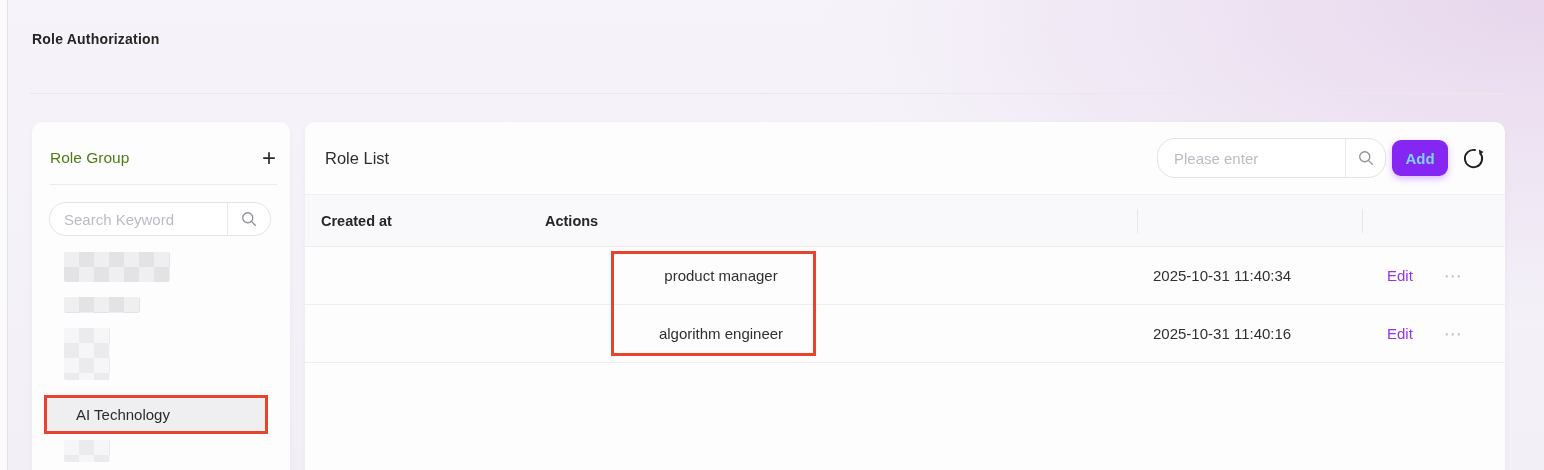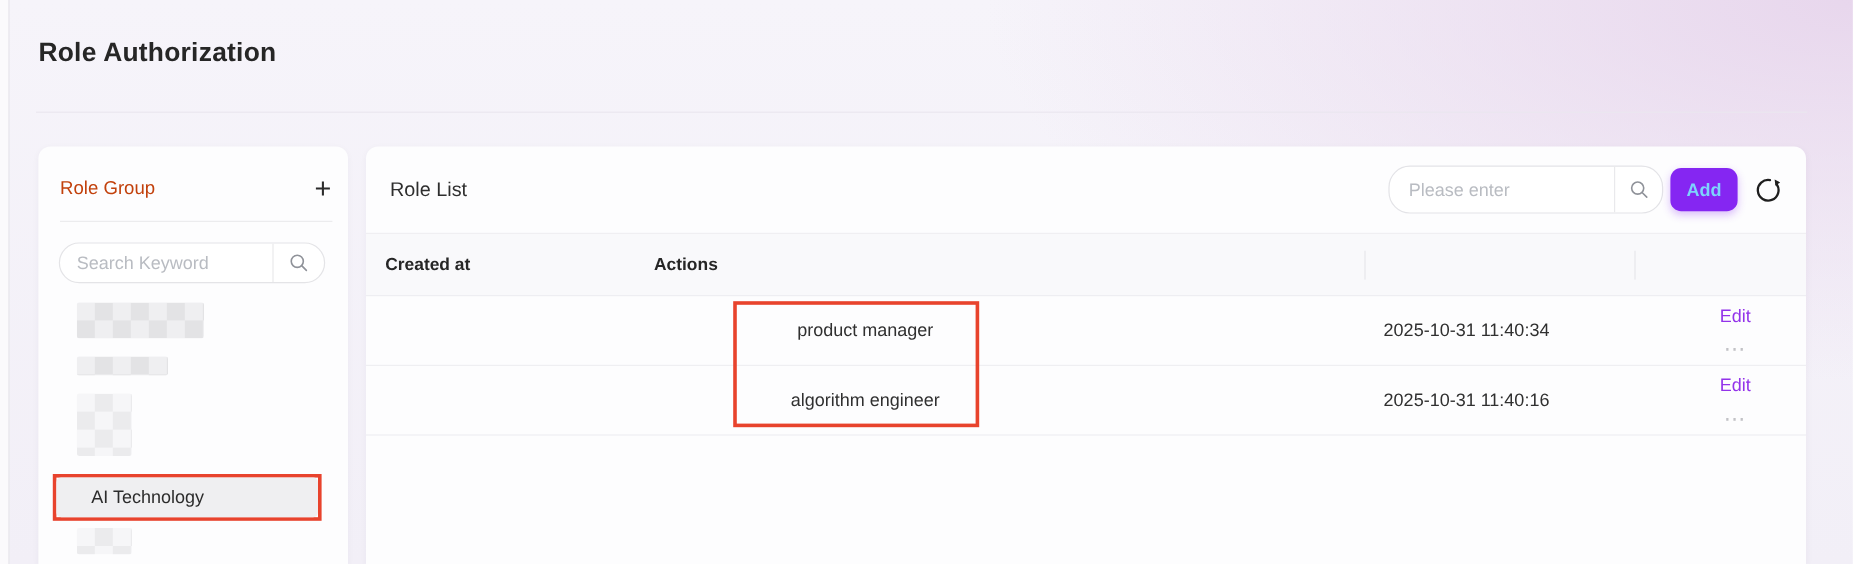--- a/index.html
+++ b/index.html
@@ -10,29 +10,29 @@
     color:#2e2e2e;
     background:
       radial-gradient(90% 130% at 100% 0%, rgba(231,213,236,.95) 0%, rgba(231,213,236,0) 52%),
       linear-gradient(180deg,#f6f4fa 0%,#f2eff7 100%);
     --accent-purple:#8526f2;
     --edit-link:#9333ea;
     --annotation-red:#e8432d;
   }
   .left-strip { position:absolute; left:0; top:0; width:8px; height:470px;
     background:#fbfafc; border-right:1px solid #e5e3e9; }
-  .page-title { position:absolute; left:32px; top:31px; font-size:22px; font-weight:700; color:#262626; letter-spacing:.2px; }
+  .page-title { position:absolute; left:32px; top:31px; font-size:14px; font-weight:700; color:#262626; letter-spacing:.2px; }
   .header-divider { position:absolute; left:30px; top:93px; width:1476px; height:1px; background:#eae7ef; }
 
   
   .sidebar { position:absolute; left:32px; top:122px; width:258px; height:348px;
     background:#fdfdfe; border-radius:10px 10px 0 0; box-shadow:0 2px 6px rgba(40,30,70,.04); }
   .sb-head { position:absolute; left:18px; right:14px; top:22px; height:28px;
     display:flex; align-items:center; justify-content:space-between; }
-  .sb-title { font-size:15.5px; color:#c2410c; }
+  .sb-title { font-size:15.5px; color:#4d7c0f; }
   .plus-btn { font-size:24px; font-weight:300; color:#2b2b2b; line-height:24px;
     background:none; border:none; cursor:pointer; font-family:"Liberation Sans", sans-serif; }
   .sb-divider { position:absolute; left:18px; right:13px; top:62px; height:1px; background:#ececee; }
   .sb-search { position:absolute; left:17px; top:80px; width:222px; height:34px;
     border:1px solid #e4e4e7; border-radius:17px; background:#fff; display:flex; overflow:hidden; }
   .sb-search input { flex:1; min-width:0; border:none; outline:none; padding:0 0 0 14px;
     font-size:15px; color:#333; font-family:"Liberation Sans", sans-serif; background:transparent; }
   .sb-search input::placeholder, .tb-search input::placeholder { color:#b9bcc2; }
   .search-cell { width:43px; border-left:1px solid #e9e9ec; display:flex; align-items:center; justify-content:center; cursor:pointer; }
 
@@ -76,21 +76,21 @@
   .col-created { width:225px; padding-left:16px; }
   .col-actions { width:143px; padding-left:15px; }
   .thead .hlabel { font-size:14.5px; font-weight:700; color:#262626; }
   .hsep { position:absolute; top:14px; width:1px; height:24px; background:#e6e6ea; }
   .hsep.s1 { left:832px; } .hsep.s2 { left:1057px; }
 
   .trow { position:absolute; left:0; right:0; height:58px; display:flex; align-items:center;
     border-bottom:1px solid #efeff2; background:#fdfdfe; }
   .trow.r0 { top:125px; } .trow.r1 { top:183px;align-items:center; }
   .cell { font-size:15px; color:#303030; }
-  .cell.actions { padding-left:25px; display:flex; align-items:center; gap:14px; width:143px;flex-direction:column; }
+  .cell.actions { padding-left:25px; display:flex; align-items:center; gap:31px; width:143px; }
   .edit-link { color:var(--edit-link); font-size:15px; cursor:pointer; }
   .more-btn { color:#c2c2c6; font-size:18px; line-height:10px; cursor:pointer; letter-spacing:1px; }
 
   .names-annotation { position:absolute; left:611px; top:251px; width:205px; height:105px;
     border:3px solid var(--annotation-red); pointer-events:none; }
 </style>
 </head>
 <body style="--accent-purple: #8526f2; --edit-link: #9333ea; --annotation-red: #e8432d;">
 
 <div class="left-strip"></div>

